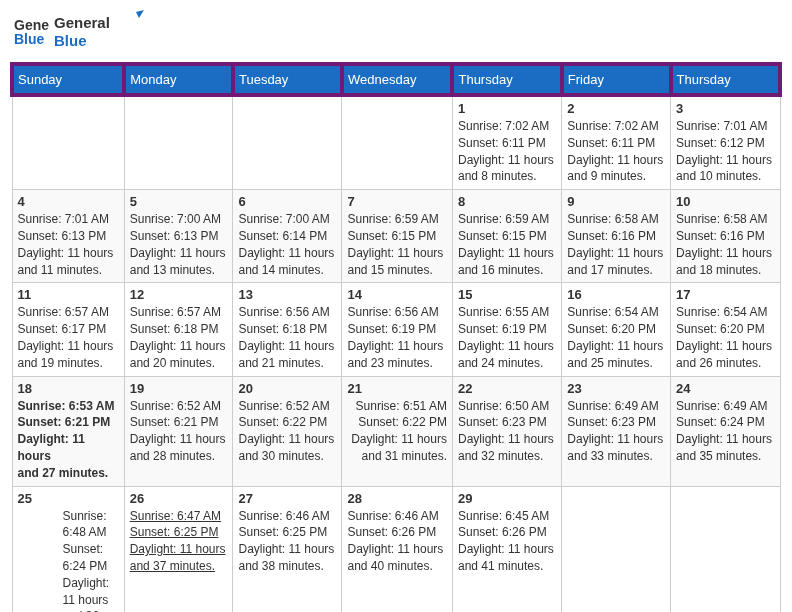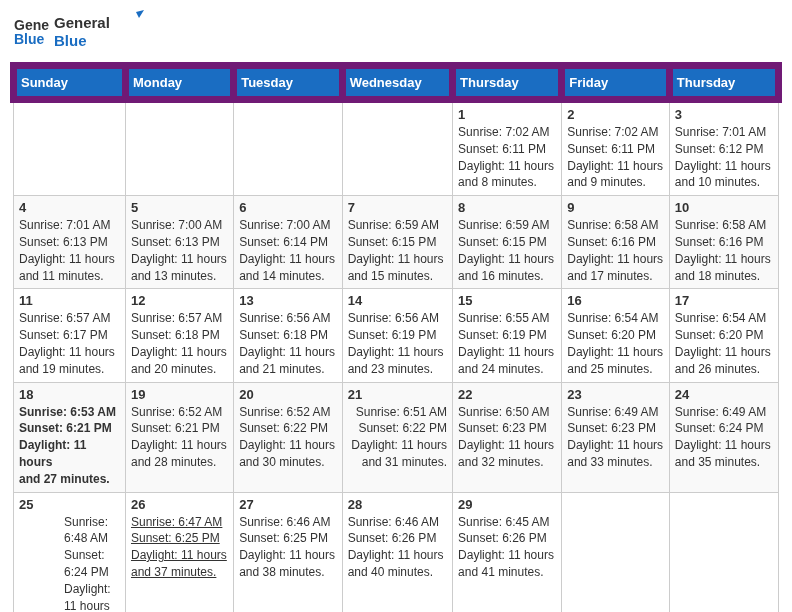--- a/index.html
+++ b/index.html
@@ -28,24 +28,24 @@
     
     table {
       width: 100%;
       border-collapse: collapse;
       border: 1px solid #ccc;
     }
     thead tr th {
       background: #1a6dc2;
       color: #fff;
       font-size: 13px;
-      font-weight: bold;
+      font-weight: normal;
       padding: 6px 4px;
       text-align: left;
-      border: 7px solid #701a75;
+      border: 4px solid #701a75;
     }
     tbody tr td {
       border: 1px solid #ccc;
       vertical-align: top;
       padding: 4px 5px;
       width: 113px;
       min-height: 80px;
       height: 90px;
       font-size: 10.5px;
       color: #333;

